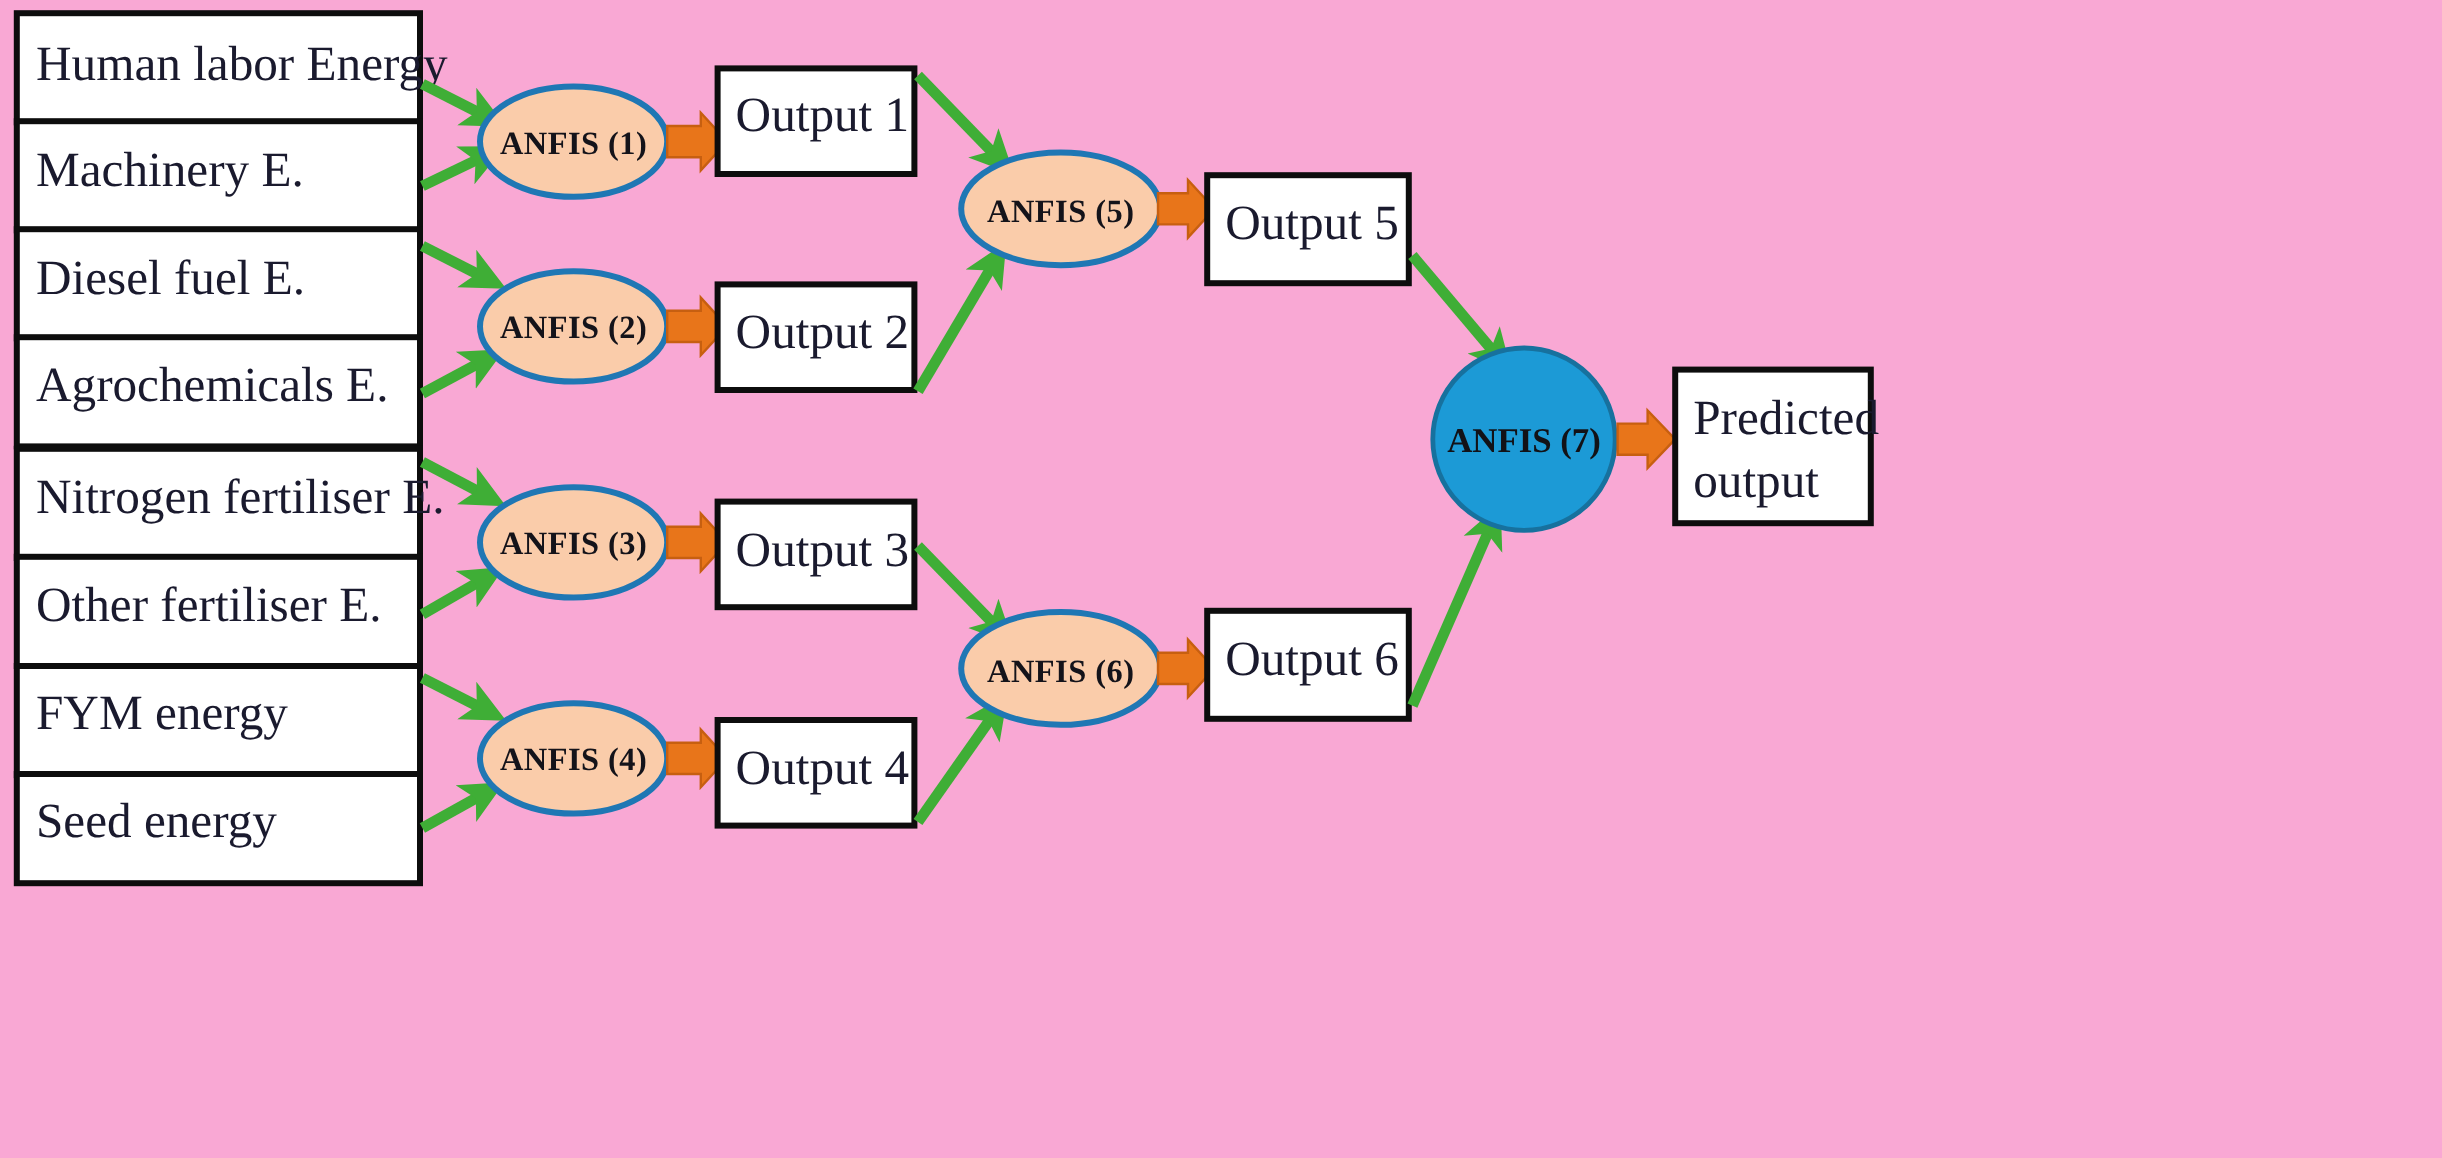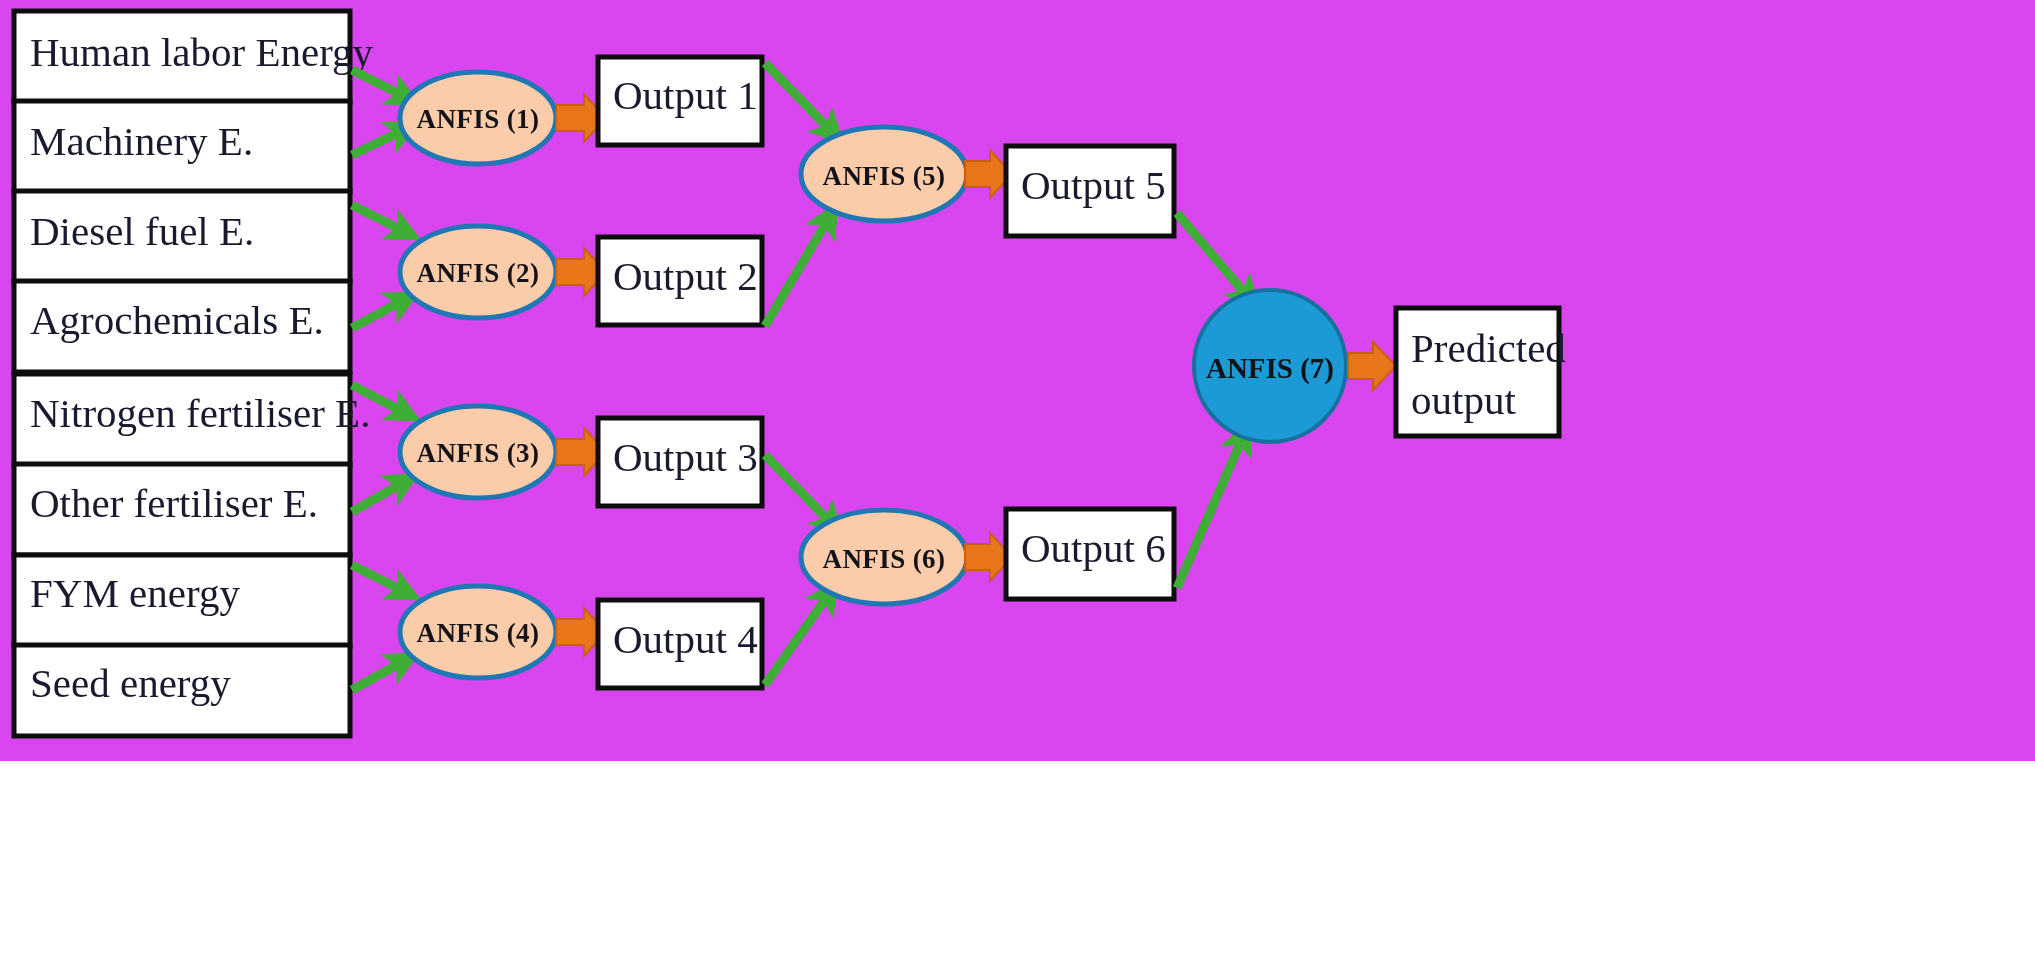--- a/index.html
+++ b/index.html
@@ -3,22 +3,22 @@
 <meta charset="utf-8">
 <style>
   html, body {
     margin: 0;
     padding: 0;
     background: #ffffff;
   }
   #diagram-root {
     position: relative;
     width: 2035px;
-    height: 761px;
-    background: #d946ef;
+    height: 965px;
+    background: #f9a8d4;
     overflow: hidden;
     font-family: "Liberation Serif", "DejaVu Serif", serif;
     text-decoration: underline;
   }
   svg#diagram-svg {
     position: absolute;
     top: 0;
     left: 0;
     width: 2035px;
     height: 965px;

